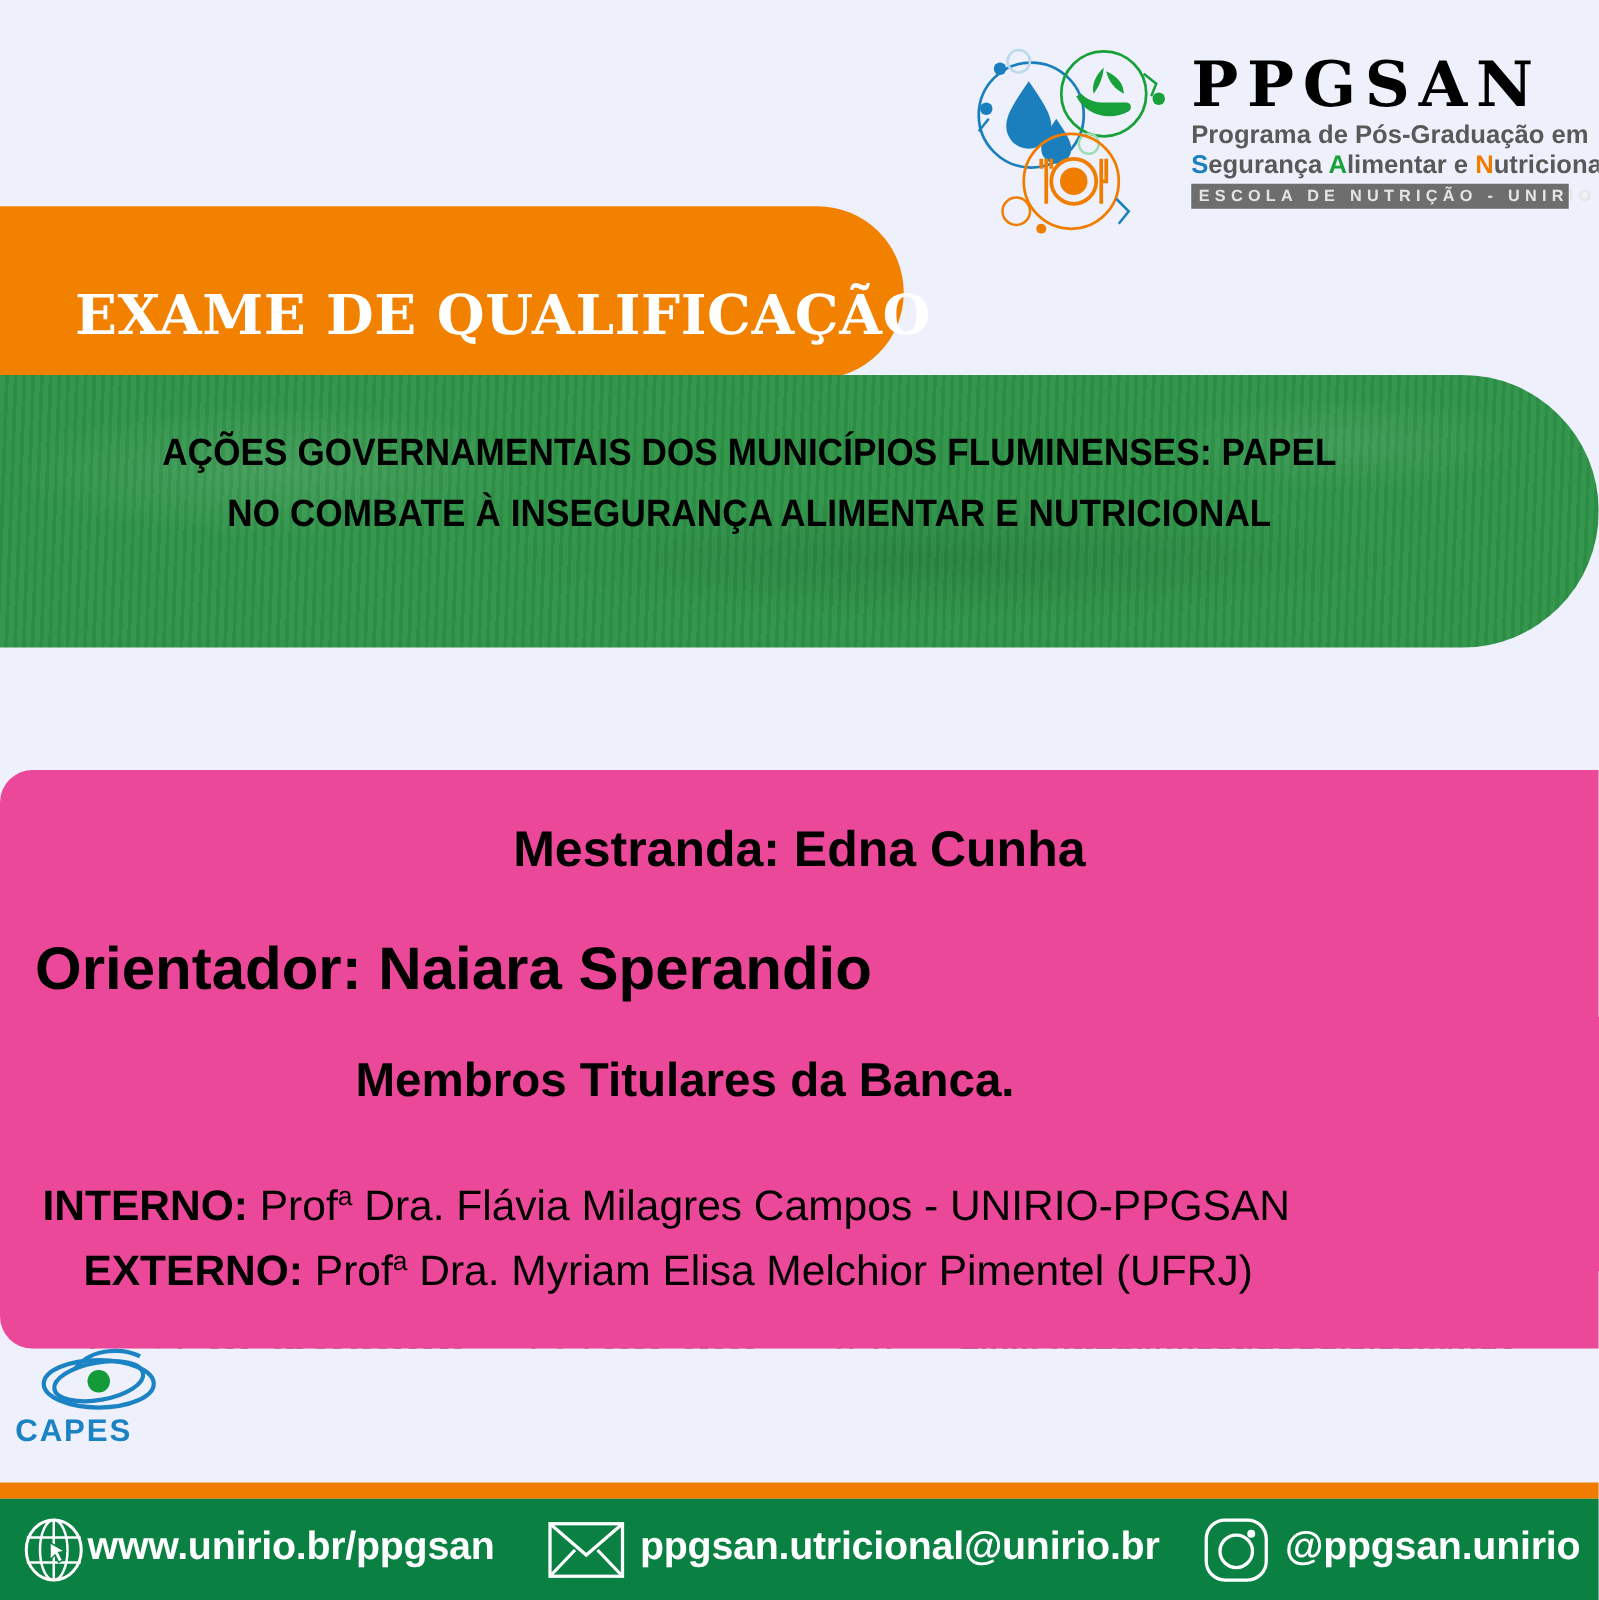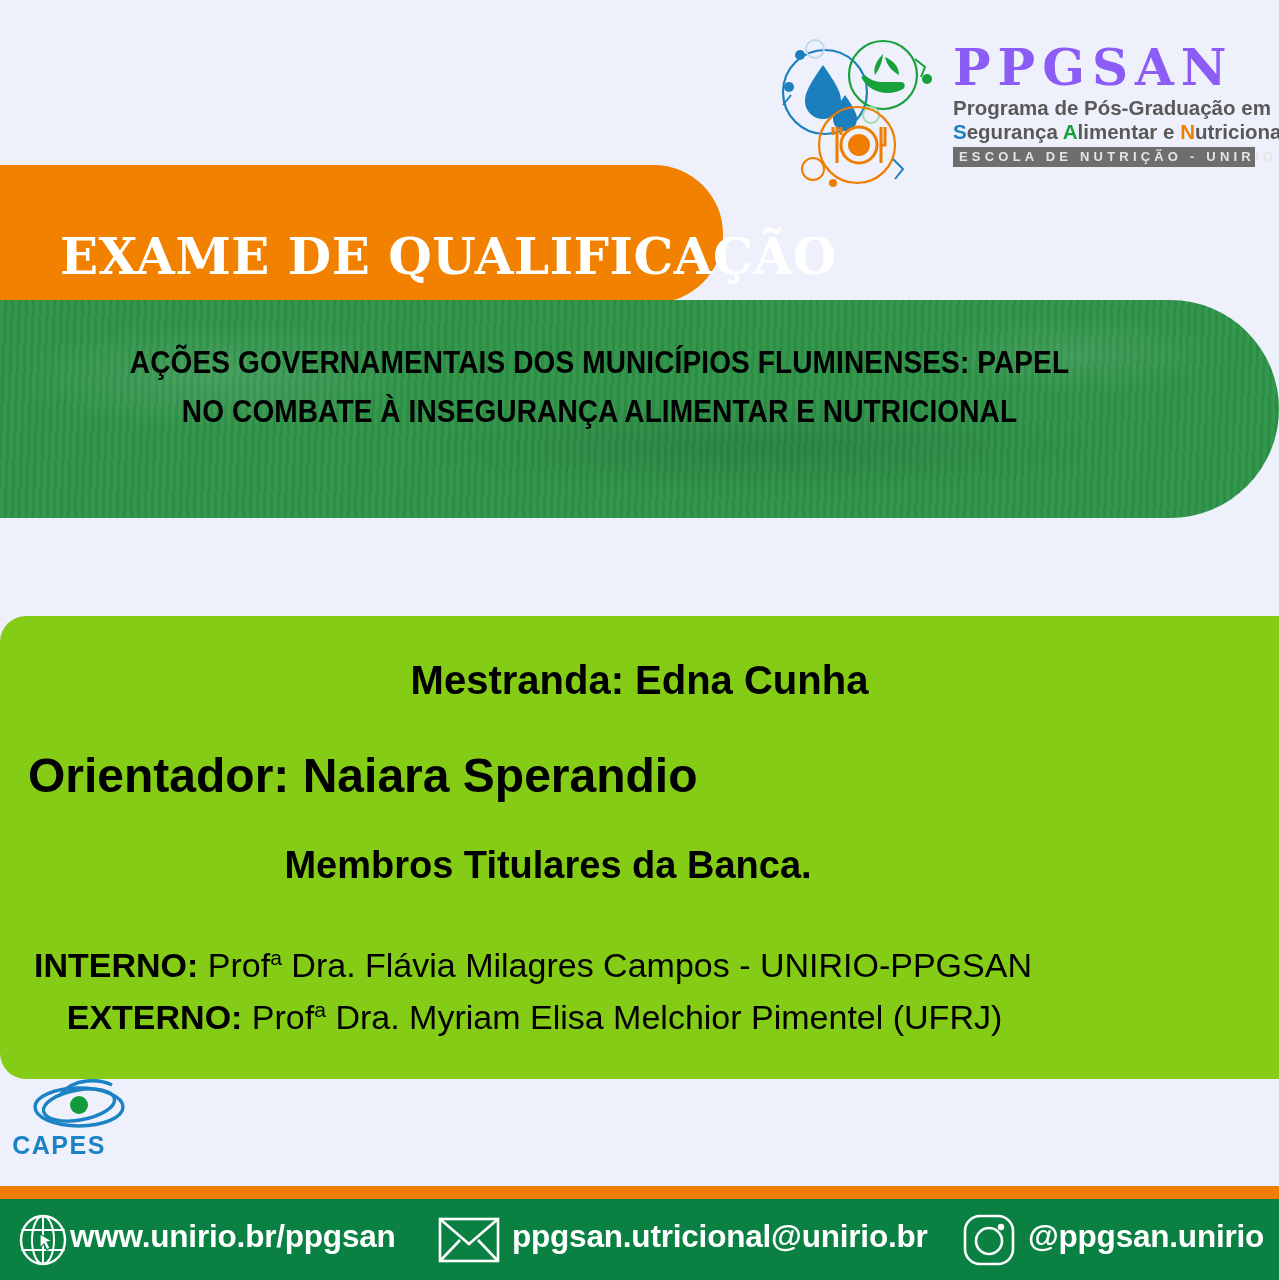--- a/index.html
+++ b/index.html
@@ -6,21 +6,21 @@
   body{
     width:1279px;height:1280px;position:relative;overflow:hidden;
     background:#eef1fb;
     font-family:"Liberation Sans",sans-serif;
   }
   
   .ppgsan-logo{position:absolute;left:775px;top:35px;width:480px;height:160px;}
   .ppgsan-mark{position:absolute;left:0;top:2px;width:170px;height:150px;}
   .ppgsan-word{position:absolute;left:178px;top:6px;width:302px;}
   .ppgsan-word .big{
-    font-family:"DejaVu Serif",serif;font-weight:700;font-size:50px;color:#8b5cf6;
+    font-family:"DejaVu Serif",serif;font-weight:700;font-size:50px;color:#000000;
     letter-spacing:7px;line-height:54px;white-space:nowrap;
   }
   .ppgsan-word .l1{
     font-size:20.5px;font-weight:700;color:#595959;line-height:24px;white-space:nowrap;margin-top:1px;
   }
   .ppgsan-word .l2{
     font-size:20.5px;font-weight:700;line-height:24px;white-space:nowrap;color:#595959;
   }
   .ppgsan-word .l2 .b{color:#1b7fbd;}
   .ppgsan-word .l2 .g{color:#18a03a;}
@@ -31,21 +31,21 @@
   }
 
   
   .banner-orange{
     position:absolute;left:-40px;top:165px;width:763px;height:138px;
     background:#f28100;
     border-radius:0 70px 70px 0;
   }
   .banner-orange .txt{
     position:absolute;left:100px;top:62px;
-    font-family:"DejaVu Serif",serif;font-weight:700;font-size:50px;color:#fff;
+    font-family:"DejaVu Serif",serif;font-weight:700;font-size:44px;color:#fff;
     letter-spacing:0.5px;white-space:nowrap;
   }
 
   
   .banner-green{
     position:absolute;left:-80px;top:300px;width:1359px;height:218px;
     background:#2e9348;
     border-radius:0 130px 130px 0;
     overflow:hidden;
   }
@@ -82,21 +82,21 @@
   }
   .pin{position:absolute;left:663px;top:533px;}
   .linkTxt{
     position:absolute;left:725px;top:534px;width:540px;
     font-weight:700;font-size:27.5px;color:#000;line-height:36px;text-align:center;
   }
 
   
   .panel-blue{
     position:absolute;left:0;top:616px;width:1279px;height:463px;
-    background:#84cc16;
+    background:#ec4899;
     border-radius:26px 0 0 26px;
   }
   .blue-l{position:absolute;color:#000;font-weight:700;white-space:nowrap;}
   .b-mestranda{left:0;top:42px;width:1279px;text-align:center;font-size:40px;}
   .b-orientador{left:28px;top:132px;font-size:48px;}
   .b-membros{left:0;top:228px;width:1096px;text-align:center;font-size:38px;}
   .b-interno{left:0;top:330px;width:1066px;text-align:center;font-size:34px;font-weight:400;}
   .b-externo{left:0;top:382px;width:1069px;text-align:center;font-size:34px;font-weight:400;}
   .b-interno b,.b-externo b{font-weight:700;}
   .sup{font-size:0.62em;vertical-align:super;}

